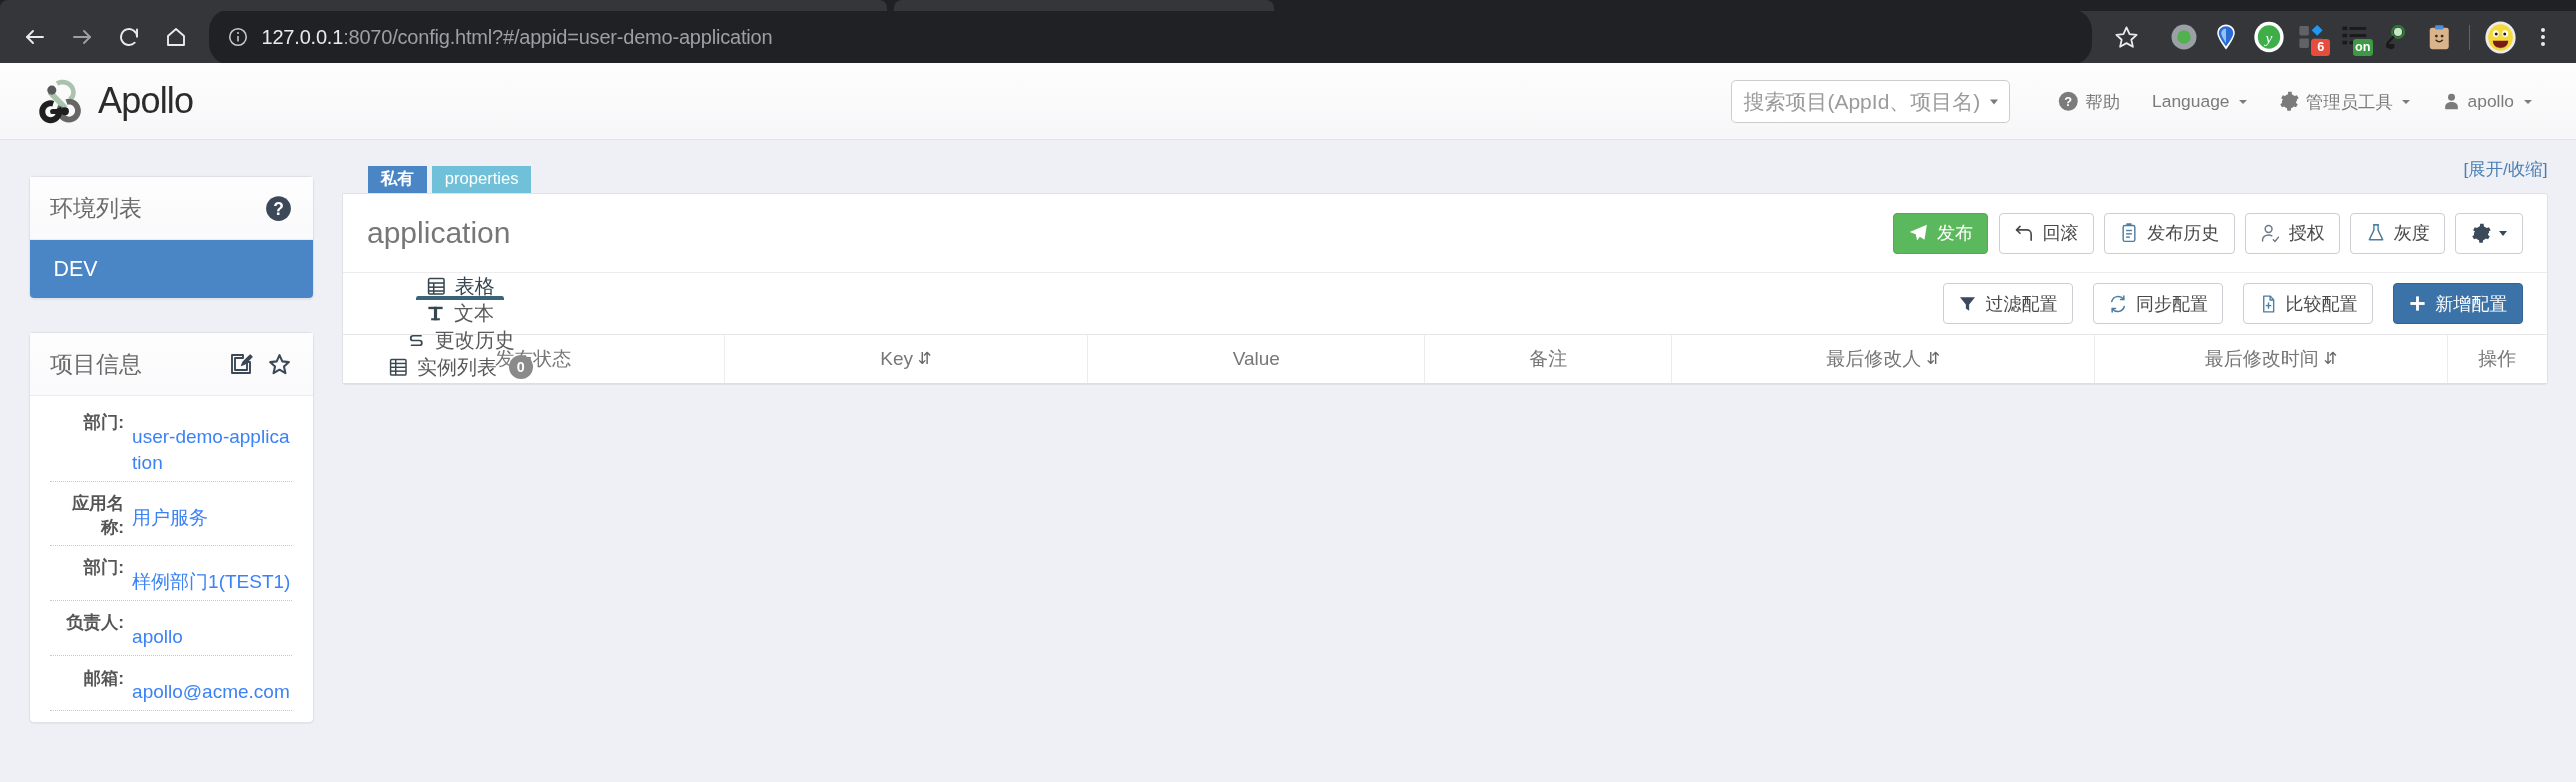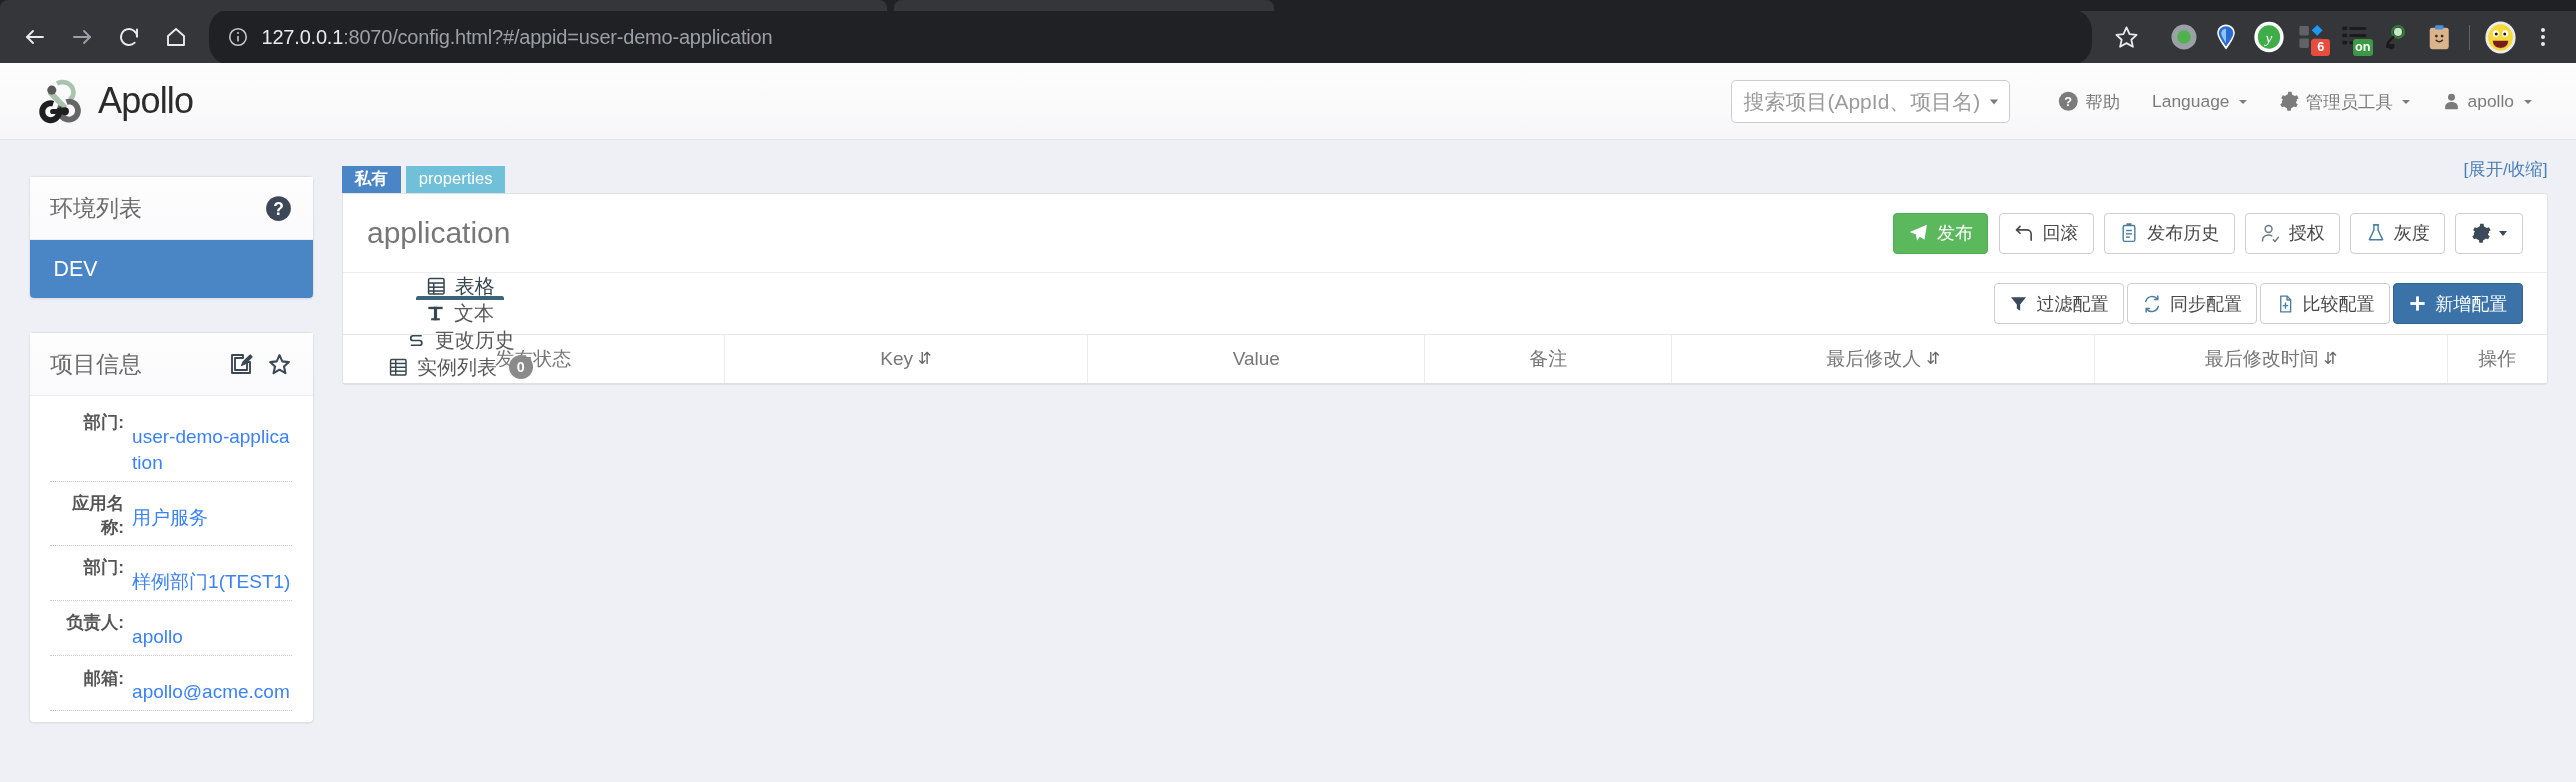--- a/index.html
+++ b/index.html
@@ -109,21 +109,21 @@
   }
   .info-value{ font-size:19px; color:#3b82f6; line-height:1.35; word-break:break-all;margin-top:16px; }
 
   
   #main{ flex:1 1 auto; min-width:0; padding:26px 28.5px 0 0; }
   .tagbar{ display:flex; align-items:center; height:27px; position:relative; }
   .tag{
     height:27px; display:flex; align-items:center; padding:0 12.7px; color:#fff;
     font-size:16.6px; line-height:1;
   }
-  .tag.private{ background:#4a86c5; font-weight:bold; }
+  .tag.private{ background:#4a86c5; font-weight:bold;margin-left:26px; }
   .tag.format{ background:#6fc0d8; margin-left:5.5px; }
   .expand-link{
     position:absolute; right:0; top:-9.5px; font-size:17.4px; color:#4a7fb5; cursor:pointer;
   }
 
   .panel{ background:#fff; border:0.8px solid #e0e0e6; border-radius:0 3.2px 3.2px 3.2px; }
   .panel-title-row{
     height:78px; display:flex; align-items:center; justify-content:space-between;
     padding:0 24px;
   }
@@ -153,21 +153,21 @@
   .tabitem.active{ color:#37474f; }
   .tabitem.active::after{
     content:''; position:absolute; left:11px; right:11px; bottom:0; height:4px;
     background:#3c6478; border-radius:2.4px 2.4px 0 0;
   }
   .badge-count{
     background:#8a8a8a; color:#fff; border-radius:50%; width:24px; height:24px;
     font-size:14.3px; display:inline-flex; align-items:center; justify-content:center;
     font-weight:bold; margin-left:3.2px;
   }
-  .tabrow-btns{ display:flex; align-items:flex-start; gap:3px; }
+  .tabrow-btns{ display:flex; align-items:flex-start; gap:20px; }
 
   table.cfg{
     width:100%; border-collapse:collapse; border-top:0.8px solid #e5e5ea;
     table-layout:fixed;
   }
   table.cfg th{
     height:49px; font-size:19px; color:#777; font-weight:normal;
     border-right:0.8px solid #ececed; border-bottom:0.8px solid #dedee3;
     text-align:center; vertical-align:middle; background:#fff;
   }

